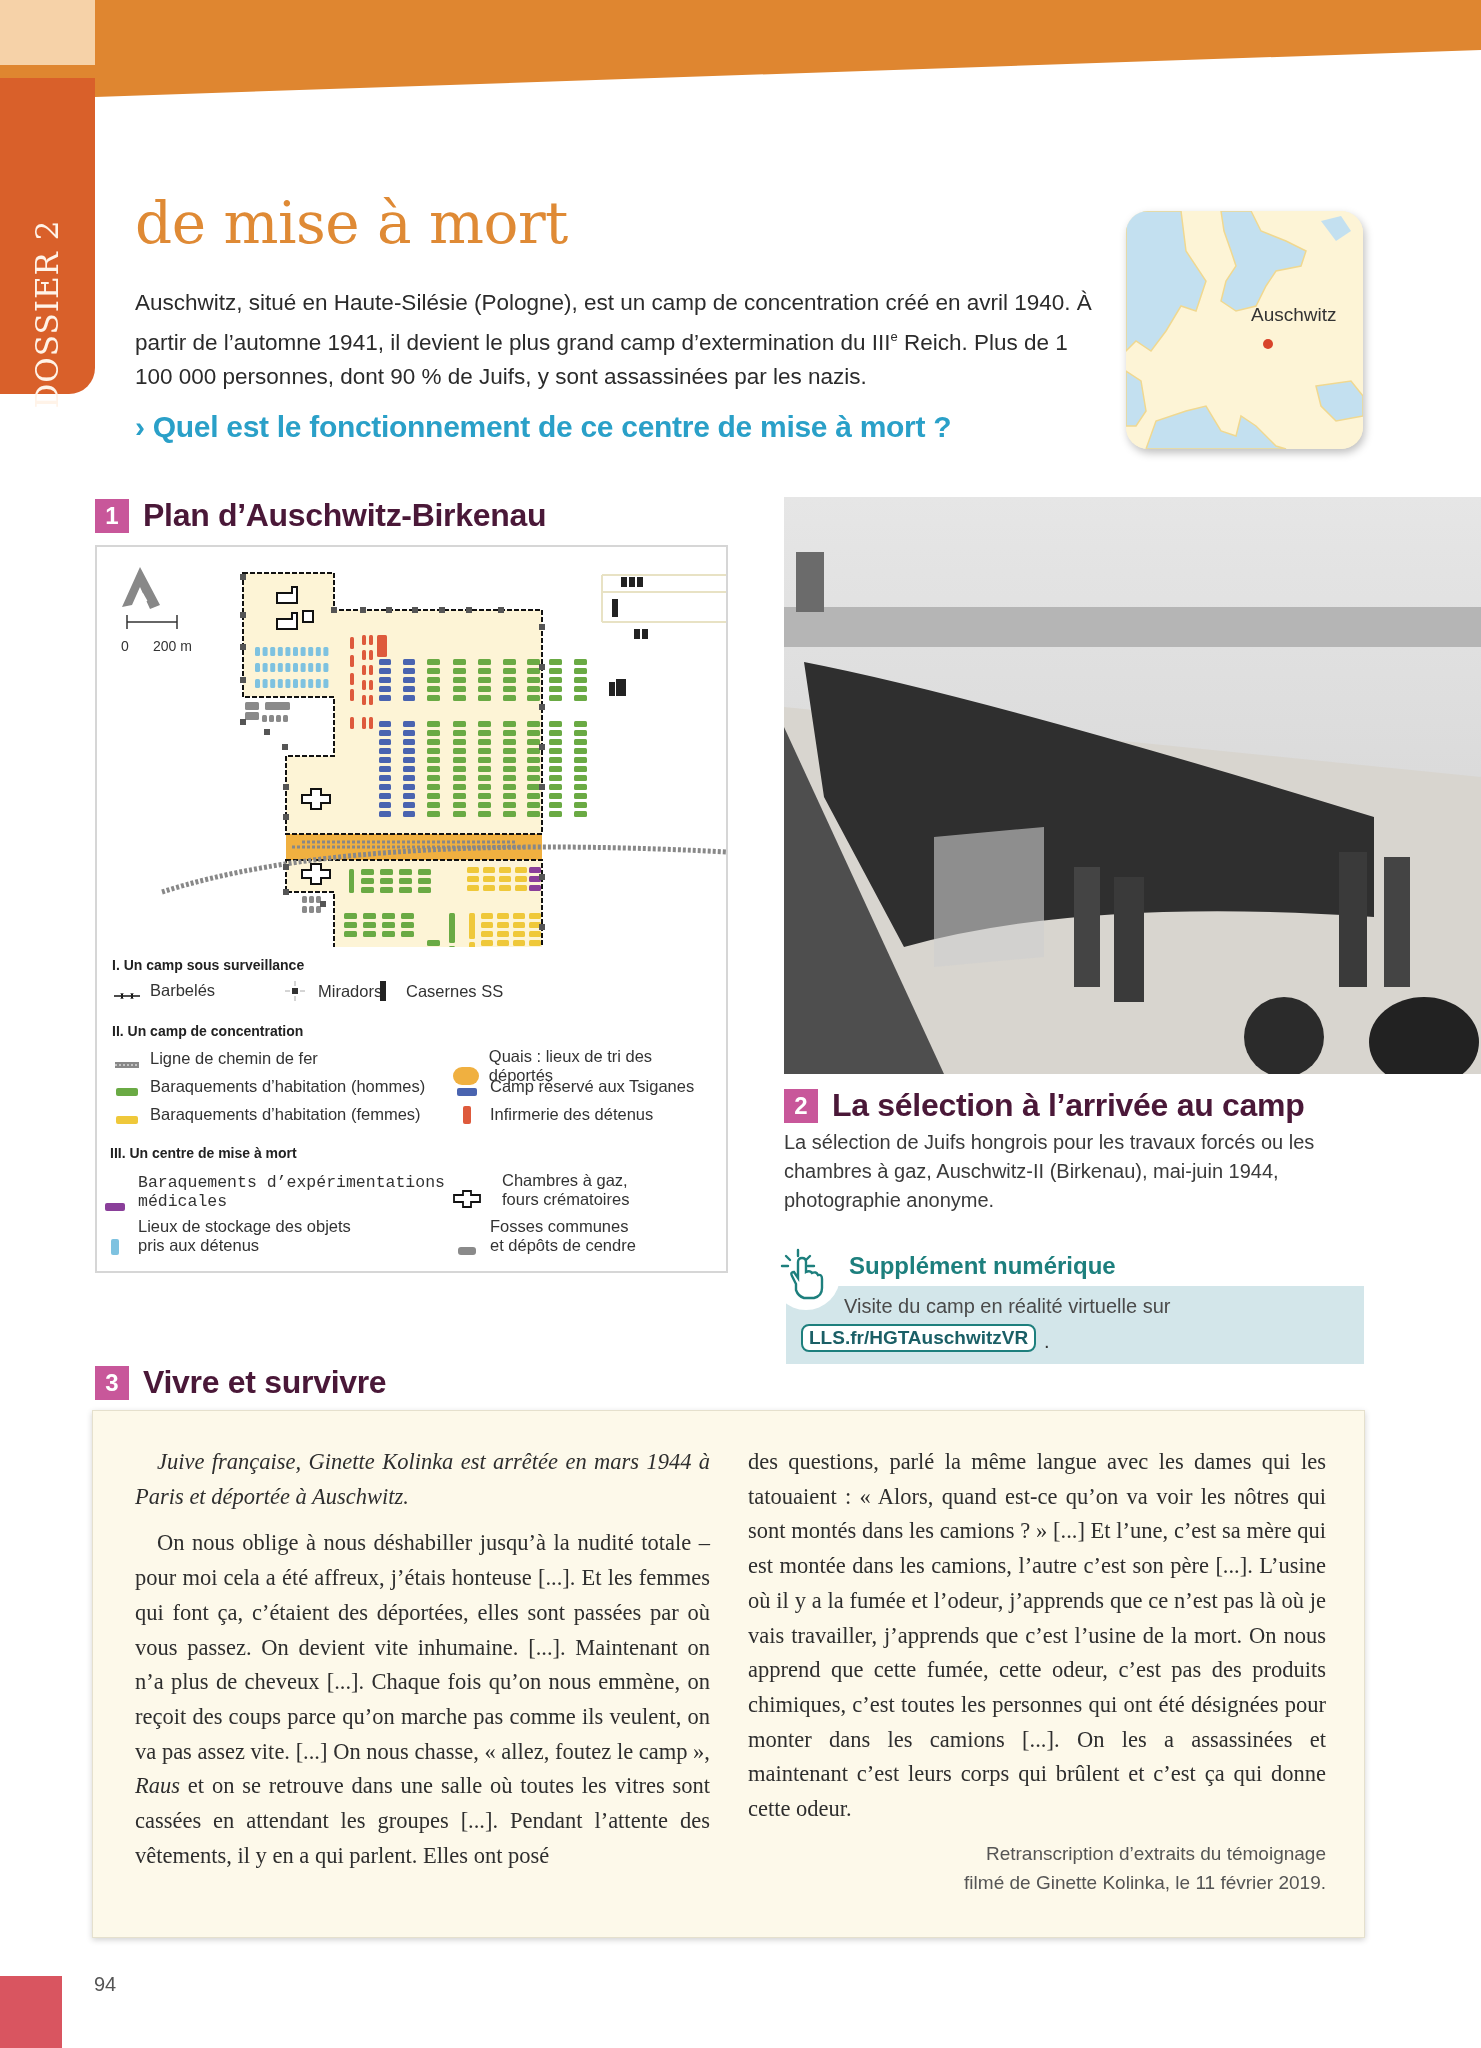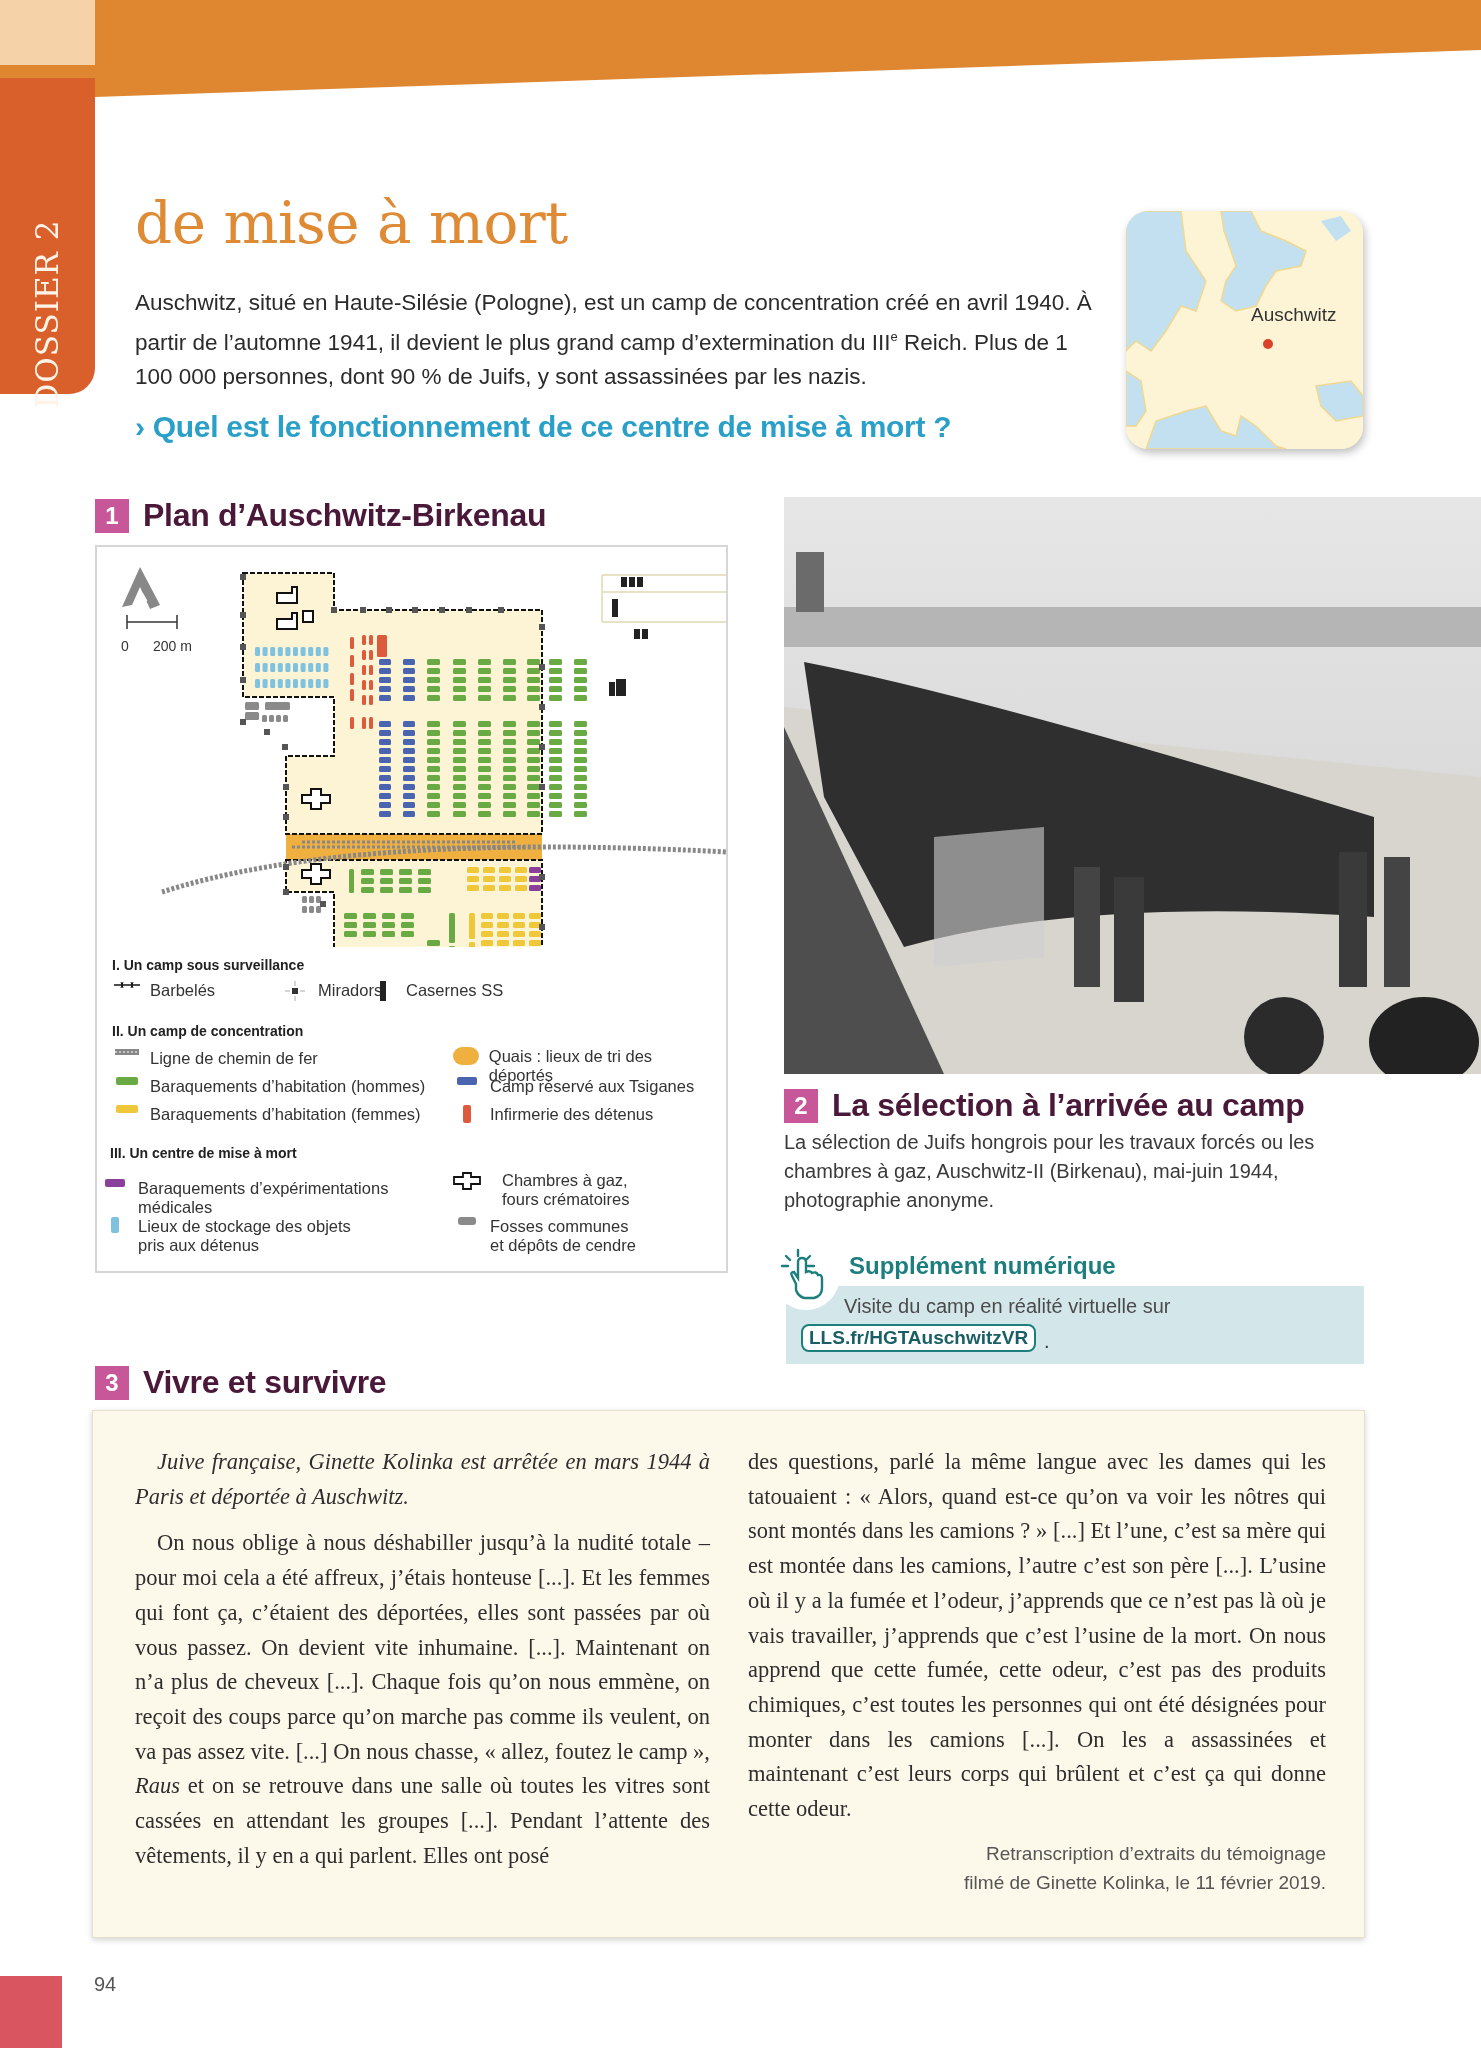--- a/index.html
+++ b/index.html
@@ -22,21 +22,21 @@
 
   .doc-header { position: absolute; display: flex; align-items: center; }
   .doc-num { width: 34px; height: 34px; background: #c8579a; color: #ffffff; font-size: 24px; font-weight: bold; display: flex; align-items: center; justify-content: center; }
   .doc-title { margin-left: 14px; font-size: 32px; font-weight: bold; color: #4a1838; letter-spacing: -0.3px; }
 
   .plan-box { position: absolute; left: 95px; top: 545px; width: 633px; height: 728px; border: 2px solid #d6d6d6; background: #ffffff; }
   .plan-svg { position: absolute; left: 0; top: 0; }
 
   .legend { position: absolute; left: 15px; top: 410px; width: 600px; font-size: 16.5px; color: #333; }
   .leg-head { font-weight: bold; font-size: 14px; color: #222; }
-  .leg-row { position: absolute; display: flex; align-items: flex-start; }
+  .leg-row { position: absolute; display: flex; align-items: flex-end; }
   .leg-sym { width: 30px; display: flex; align-items: center; justify-content: center; margin-right: 8px; }
   .leg-text { line-height: 19px; }
 
   .photo { position: absolute; left: 784px; top: 497px; width: 697px; height: 577px; overflow: hidden; background: #9a9a9a; }
 
   .caption { position: absolute; left: 784px; top: 1128px; width: 560px; font-size: 20px; line-height: 29px; color: #3a3a3a; }
 
   .supplement { position: absolute; left: 784px; top: 1250px; width: 580px; height: 115px; }
   .supp-band { position: absolute; left: 2px; top: 36px; width: 578px; height: 78px; background: #d3e6ea; }
   .supp-hand-bg { position: absolute; left: -12px; top: -8px; width: 68px; height: 68px; border-radius: 50%; background: #ffffff; }
@@ -537,21 +537,21 @@
     <div class="leg-row" style="left:340px;top:148px;">
       <span class="leg-sym">
           <svg width="8" height="18">
             <rect width="8" height="18" rx="2" fill="#de5a3c"></rect>
           </svg>
         </span>
       <span class="leg-text">Infirmerie des détenus</span>
     </div>
 
     <div class="leg-head" style="position:absolute;left:-2px;top:188px;">III. Un centre de mise à mort</div>
-    <div class="leg-row" style="left:-12px;top:222px;">
+    <div class="leg-row" style="left:-12px;top:216px;font-family:Liberation Mono, monospace;">
       <span class="leg-sym">
           <svg width="20" height="8">
             <rect width="20" height="8" rx="2" fill="#8a3f9a"></rect>
           </svg>
         </span>
       <span class="leg-text"><span>Baraquements d’expérimentations</span><br><span>médicales</span></span>
     </div>
     <div class="leg-row" style="left:-12px;top:260px;">
       <span class="leg-sym">
           <svg width="8" height="16">

